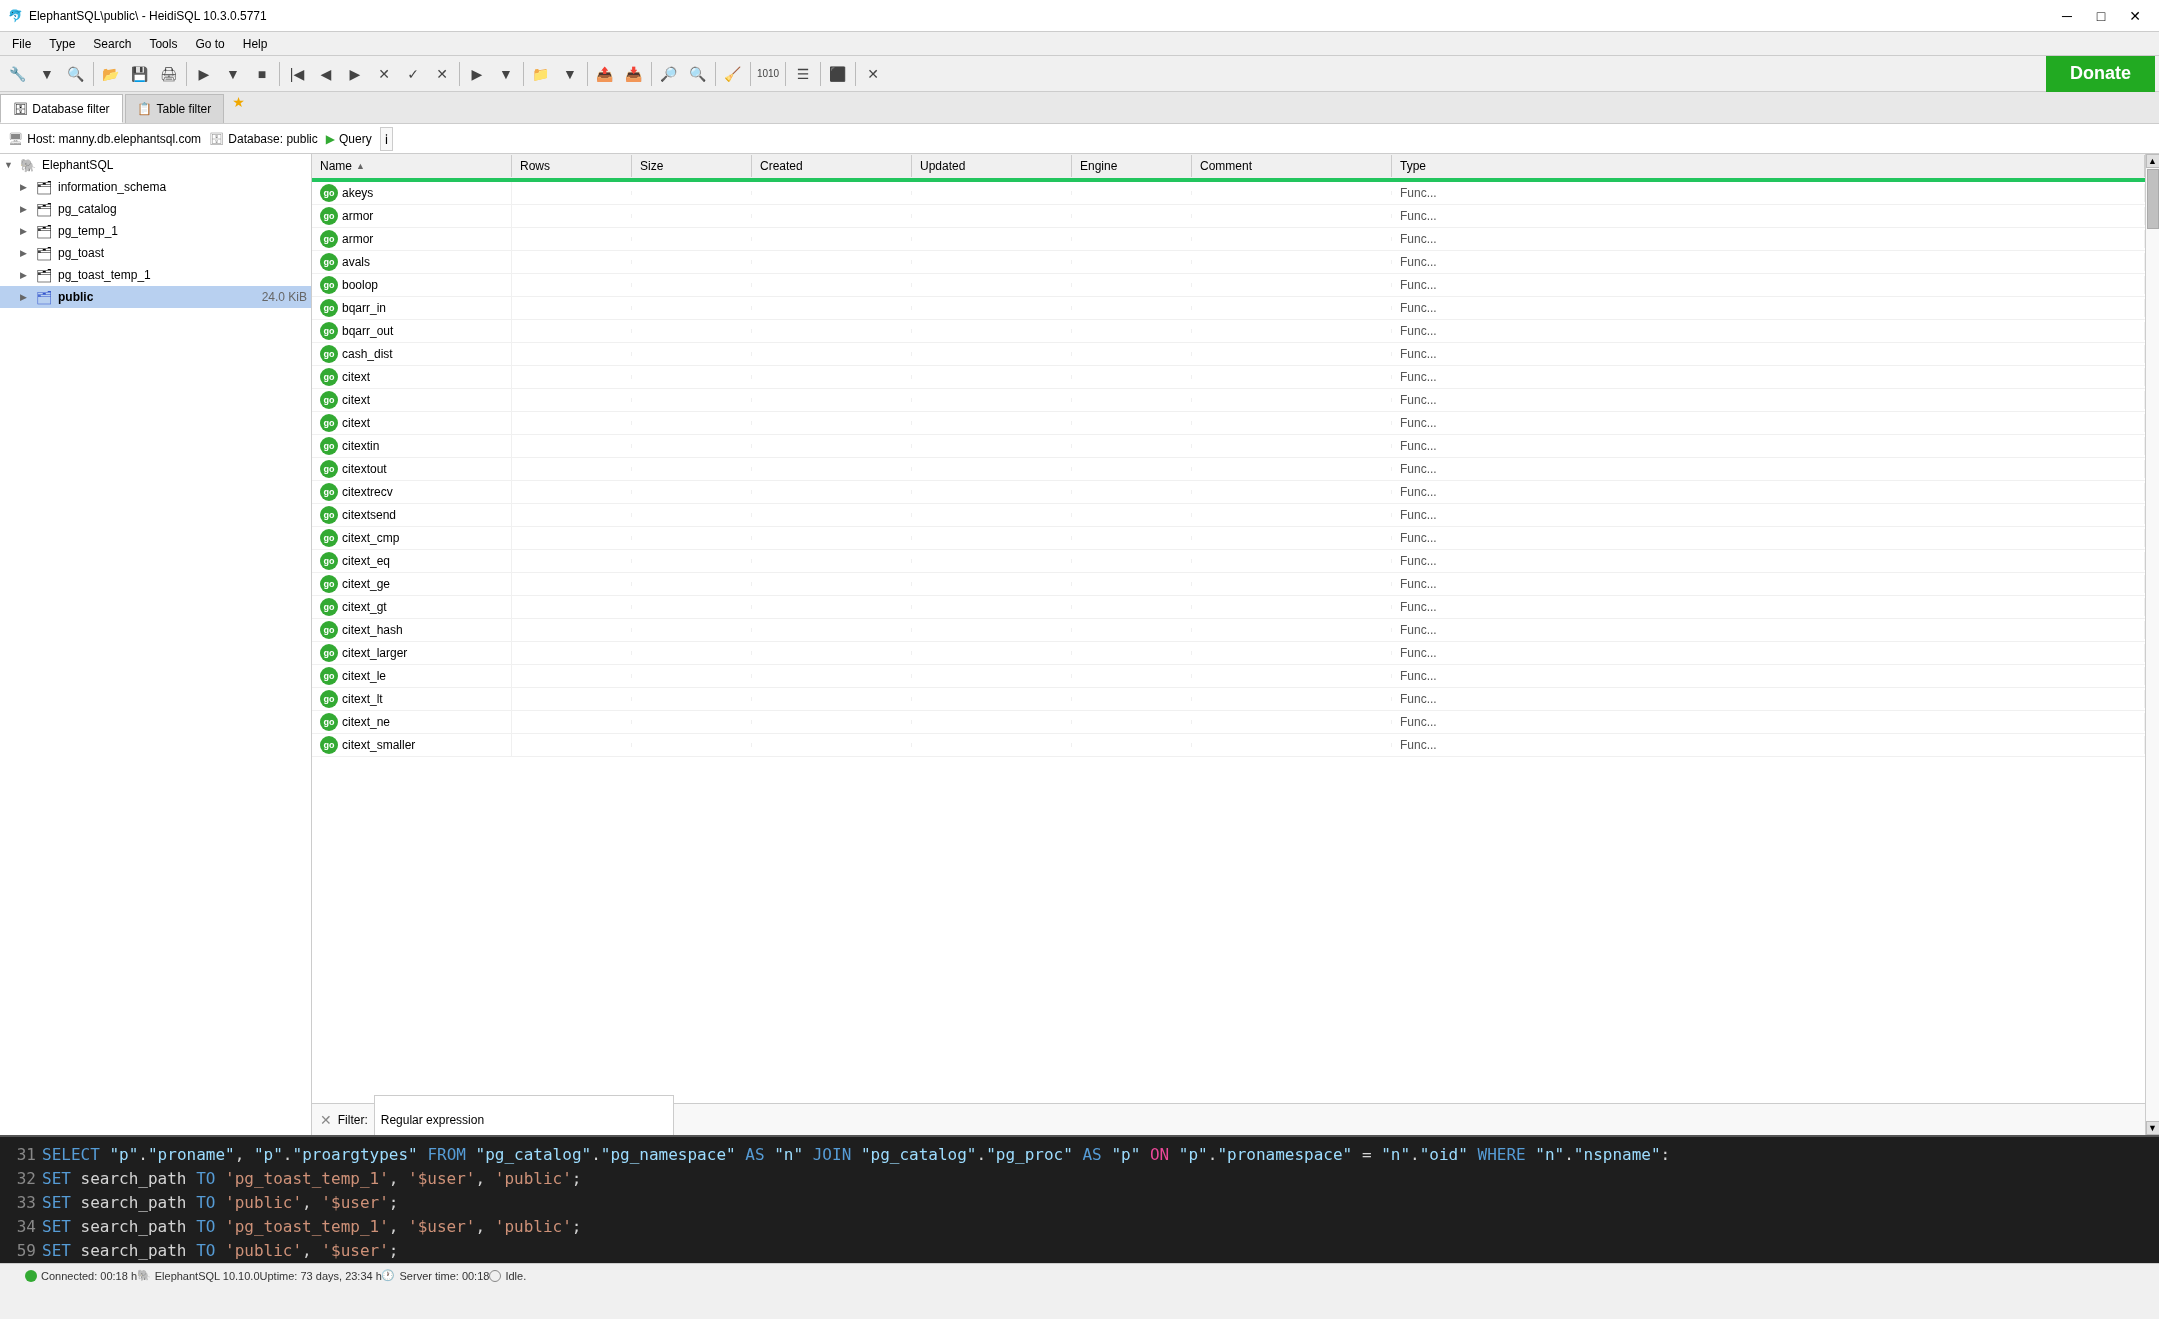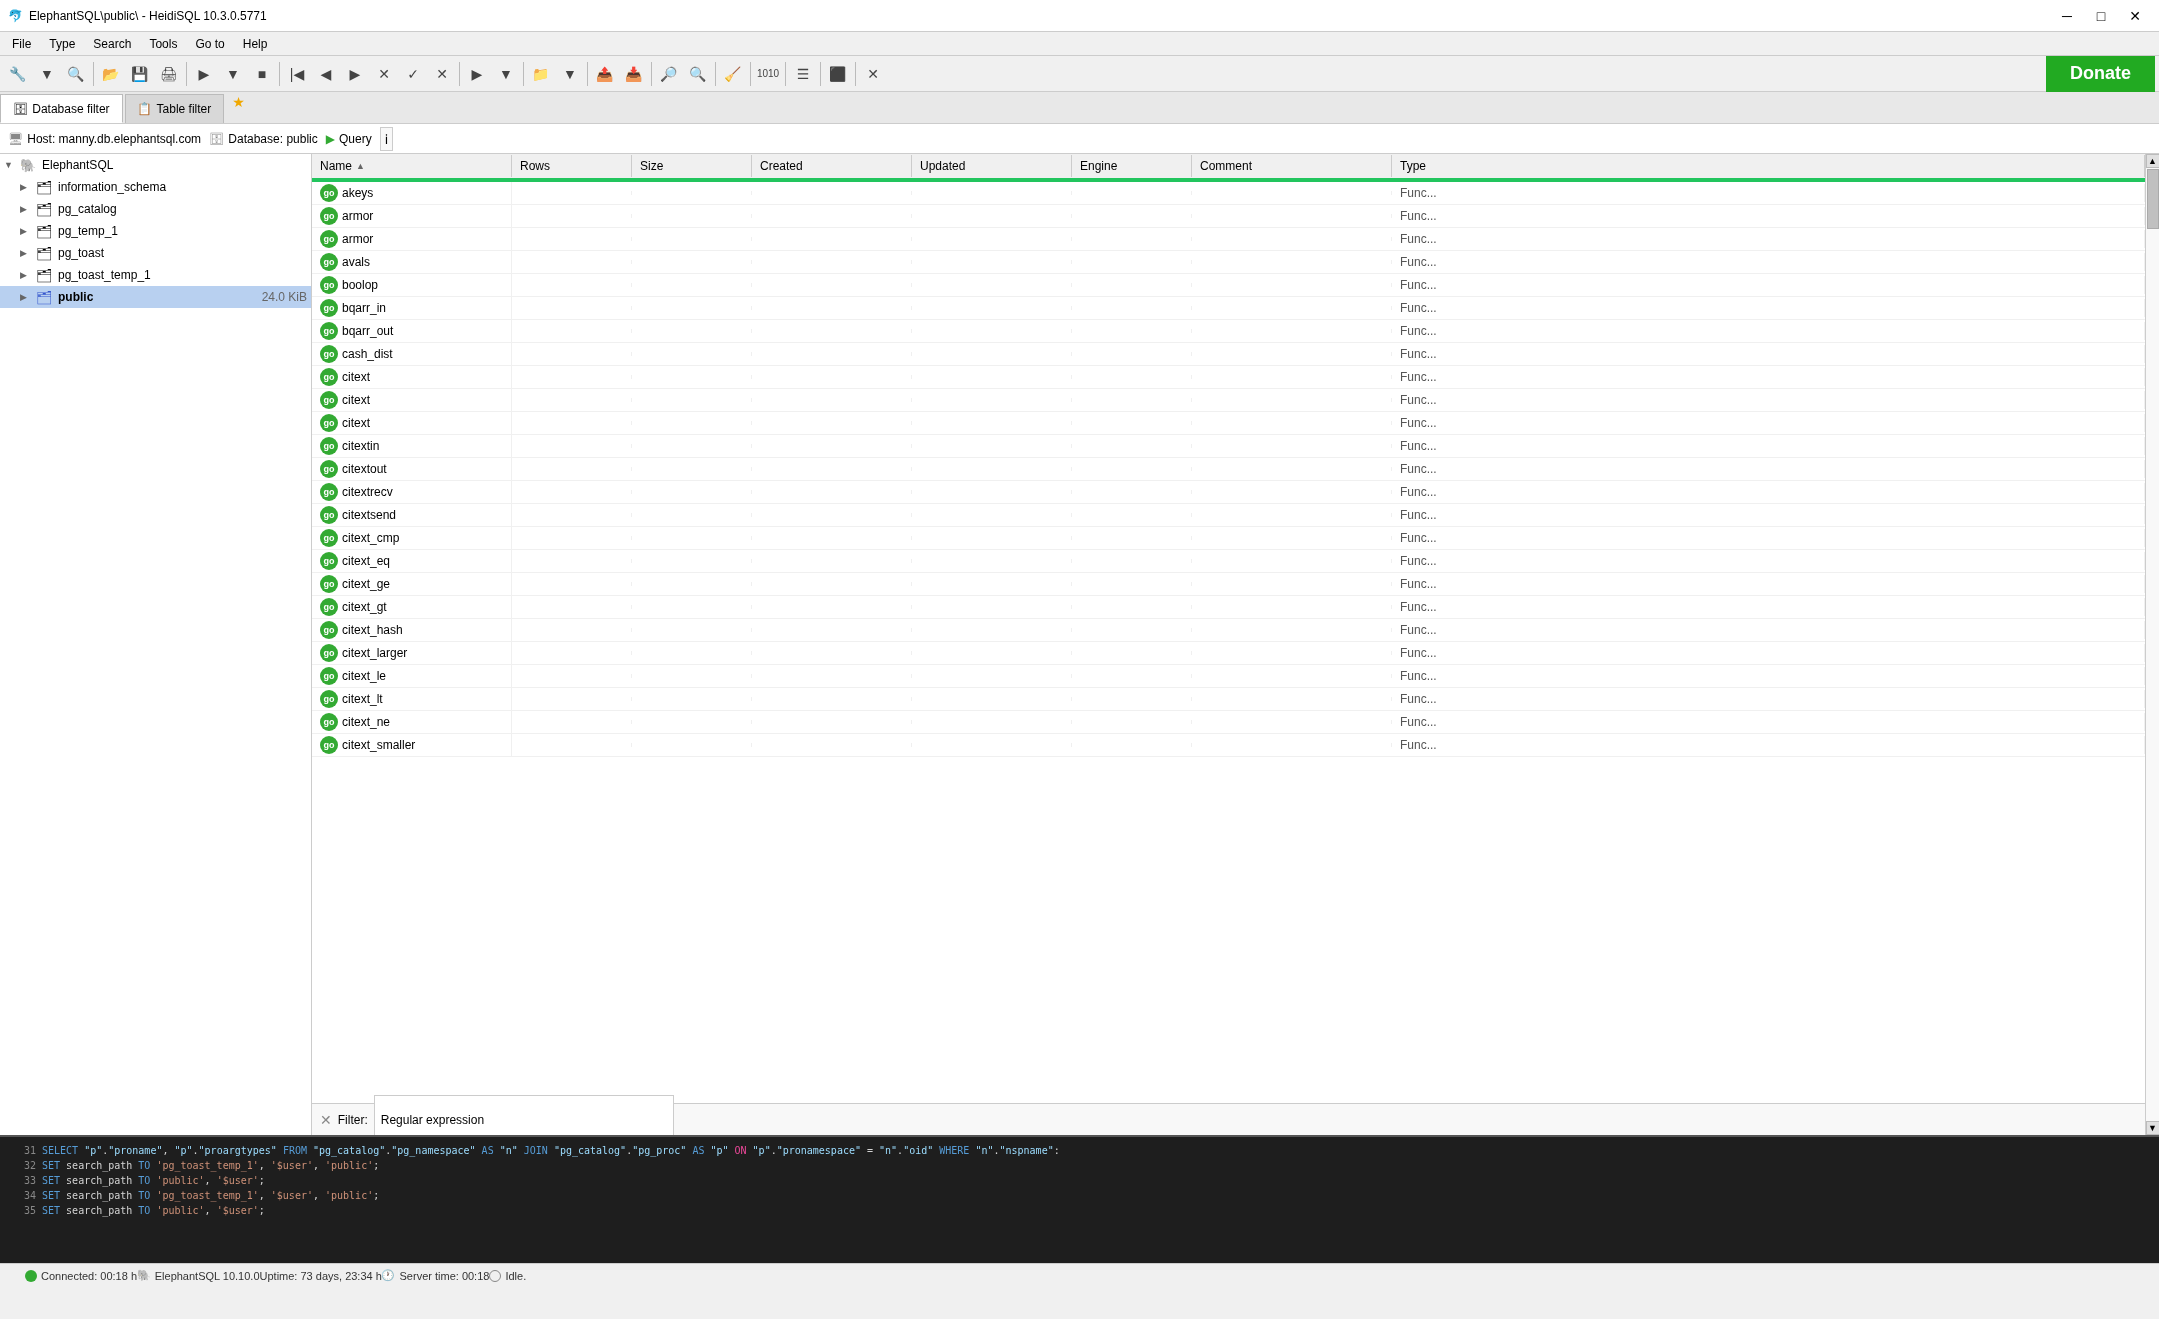--- a/index.html
+++ b/index.html
@@ -219,21 +219,21 @@
       padding: 17px 6px;
       font-size: 12px;
     }
 
     
     #sqlarea {
       height: 128px;
       background: #1e1e1e;
       color: #d4d4d4;
       font-family: 'Consolas', monospace;
-      font-size: 10px;
+      font-size: 16px;
       padding: 6px 8px;
       overflow-y: auto;
       border-top: 2px solid #555;
       line-height: 1.5;
     }
     .sql-line { display: flex; gap: 6px; }
     .sql-num { color: #888; min-width: 28px; text-align: right; user-select: none; }
     .sql-kw { color: #569cd6; }
     .sql-str { color: #ce9178; }
     .sql-id { color: #9cdcfe; }
@@ -779,21 +779,21 @@
     </div>
     <div class="sql-line">
       <span class="sql-num">33</span>
       <span><span class="sql-kw">SET </span><span>search_path </span><span class="sql-kw">TO </span><span class="sql-str">'public'</span><span>, </span><span class="sql-str">'$user'</span><span>;</span></span>
     </div>
     <div class="sql-line">
       <span class="sql-num">34</span>
       <span><span class="sql-kw">SET </span><span>search_path </span><span class="sql-kw">TO </span><span class="sql-str">'pg_toast_temp_1'</span><span>, </span><span class="sql-str">'$user'</span><span>, </span><span class="sql-str">'public'</span><span>;</span></span>
     </div>
     <div class="sql-line">
-      <span class="sql-num">35</span>
+      <span class="sql-num">59</span>
       <span><span class="sql-kw">SET </span><span>search_path </span><span class="sql-kw">TO </span><span class="sql-str">'public'</span><span>, </span><span class="sql-str">'$user'</span><span>;</span></span>
     </div>
   </div>
 
 <div id="statusbar">
   <div class="status-item">
     <span class="status-circle status-green"></span>
     <span>Connected: 00:18 h</span>
   </div>
   <div class="status-item">

